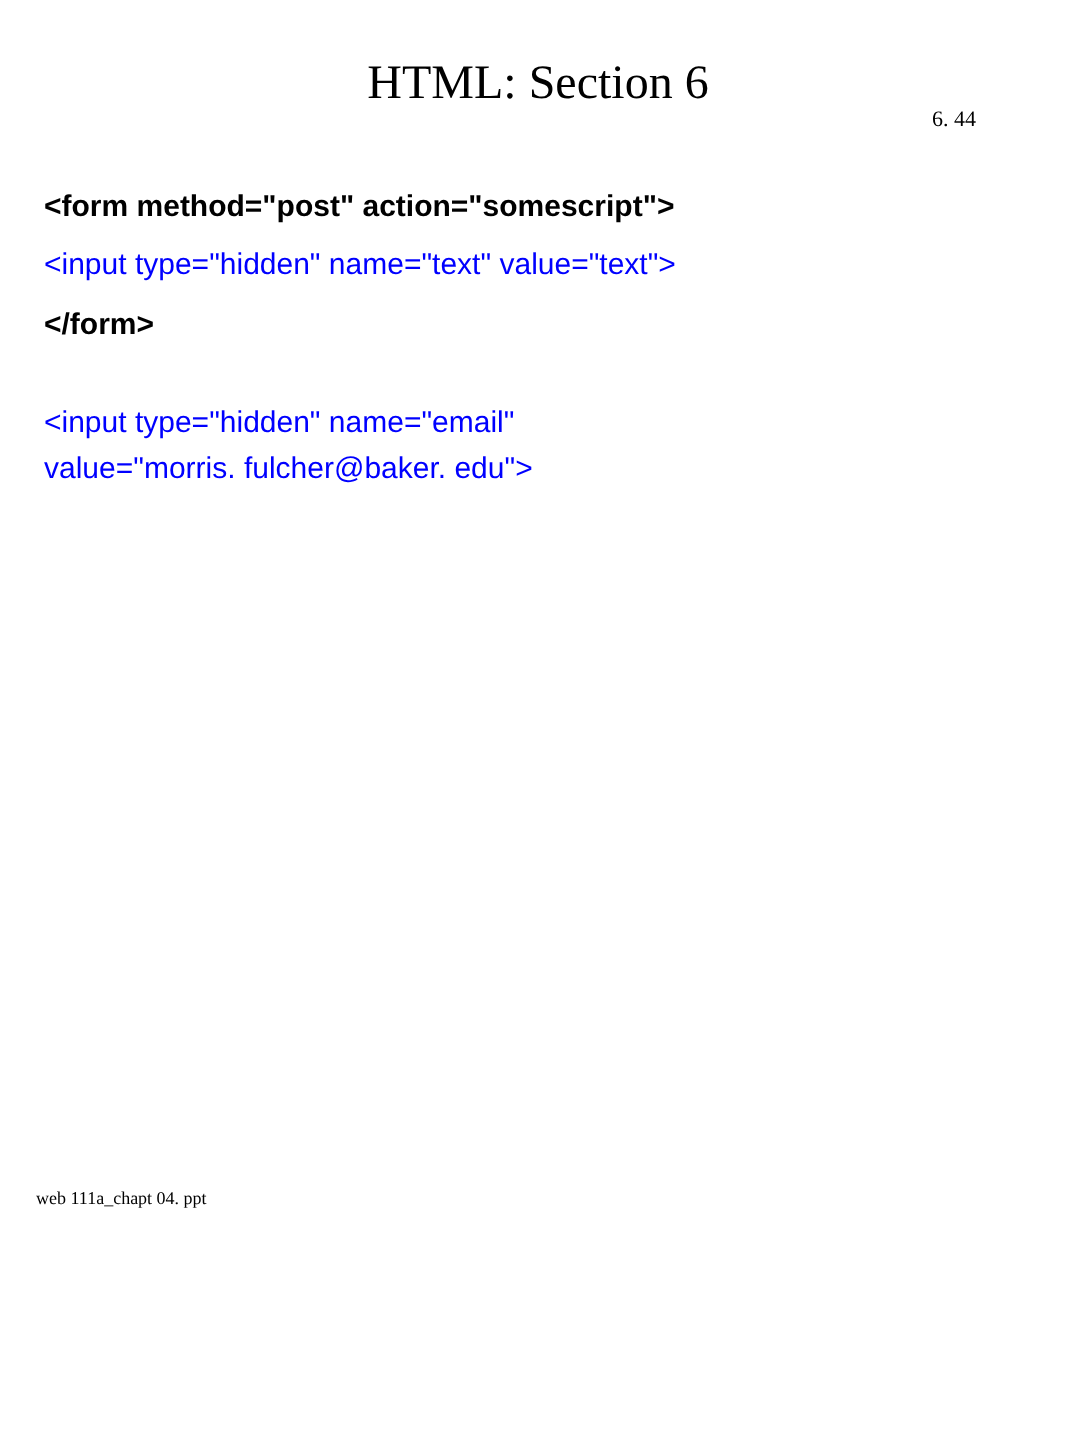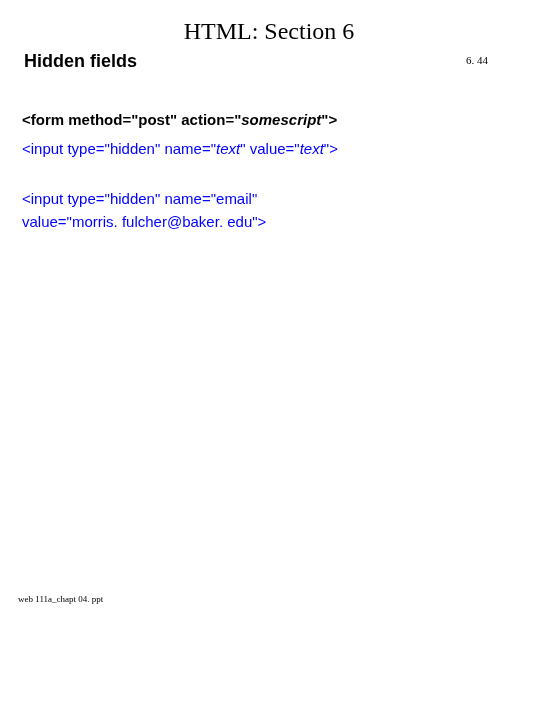--- a/index.html
+++ b/index.html
@@ -10,21 +10,21 @@
       background: #ffffff;
       font-family: Arial, Helvetica, sans-serif;
       position: relative;
       color: #000;
     }
     .slide {
       position: relative;
       width: 540px;
       height: 620px;
       box-sizing: border-box;
-      padding: 18px 24px 10px 22px;
+      padding: 29px 24px 10px 22px;
     }
     .title {
       font-family: "Times New Roman", Times, serif;
       font-size: 24px;
       text-align: center;
       margin: 0 0 4px 0;
       font-weight: normal;
     }
     .subtitle {
       font-family: Arial, Helvetica, sans-serif;
@@ -42,48 +42,48 @@
     .body-block {
       margin-top: 36px;
       font-size: 15px;
       line-height: 1.55;
     }
     .line {
       margin: 0 0 6px 0;
       white-space: nowrap;
     }
     .bold { font-weight: bold; }
-    .ital { font-style: italic; }
+    .ital { }
     .blue { color: #0000ff; }
     .footer {
       position: absolute;
       left: 18px;
       bottom: 16px;
       font-family: "Times New Roman", Times, serif;
       font-size: 9px;
     }
   </style>
 </head>
 <body>
 
 <div class="slide">
 
   <h1 class="title">HTML: Section 6</h1>
 
-  <div class="subtitle">Hidden fields</div>
 
   <div class="page-number">6. 44</div>
 
   <div class="body-block">
     <p class="line">
       <span class="bold">&lt;form method="post" action="</span><span class="bold ital">somescript</span><span class="bold">"&gt;</span>
     </p>
     <p class="line blue">
       <span>&lt;input type="hidden" name="</span><span class="ital">text</span><span>" value="</span><span class="ital">text</span><span>"&gt;</span>
     </p>
+    <p class="line bold">&lt;/form&gt;</p>
   </div>
 
   <div class="body-block blue" style="margin-top:26px;">
     <p class="line" style="margin-bottom:0;">&lt;input type="hidden" name="email"</p>
     <p class="line">value="morris. fulcher@baker. edu"&gt;</p>
   </div>
 
   <div class="footer">web 111a_chapt 04. ppt</div>
 
 </div>

